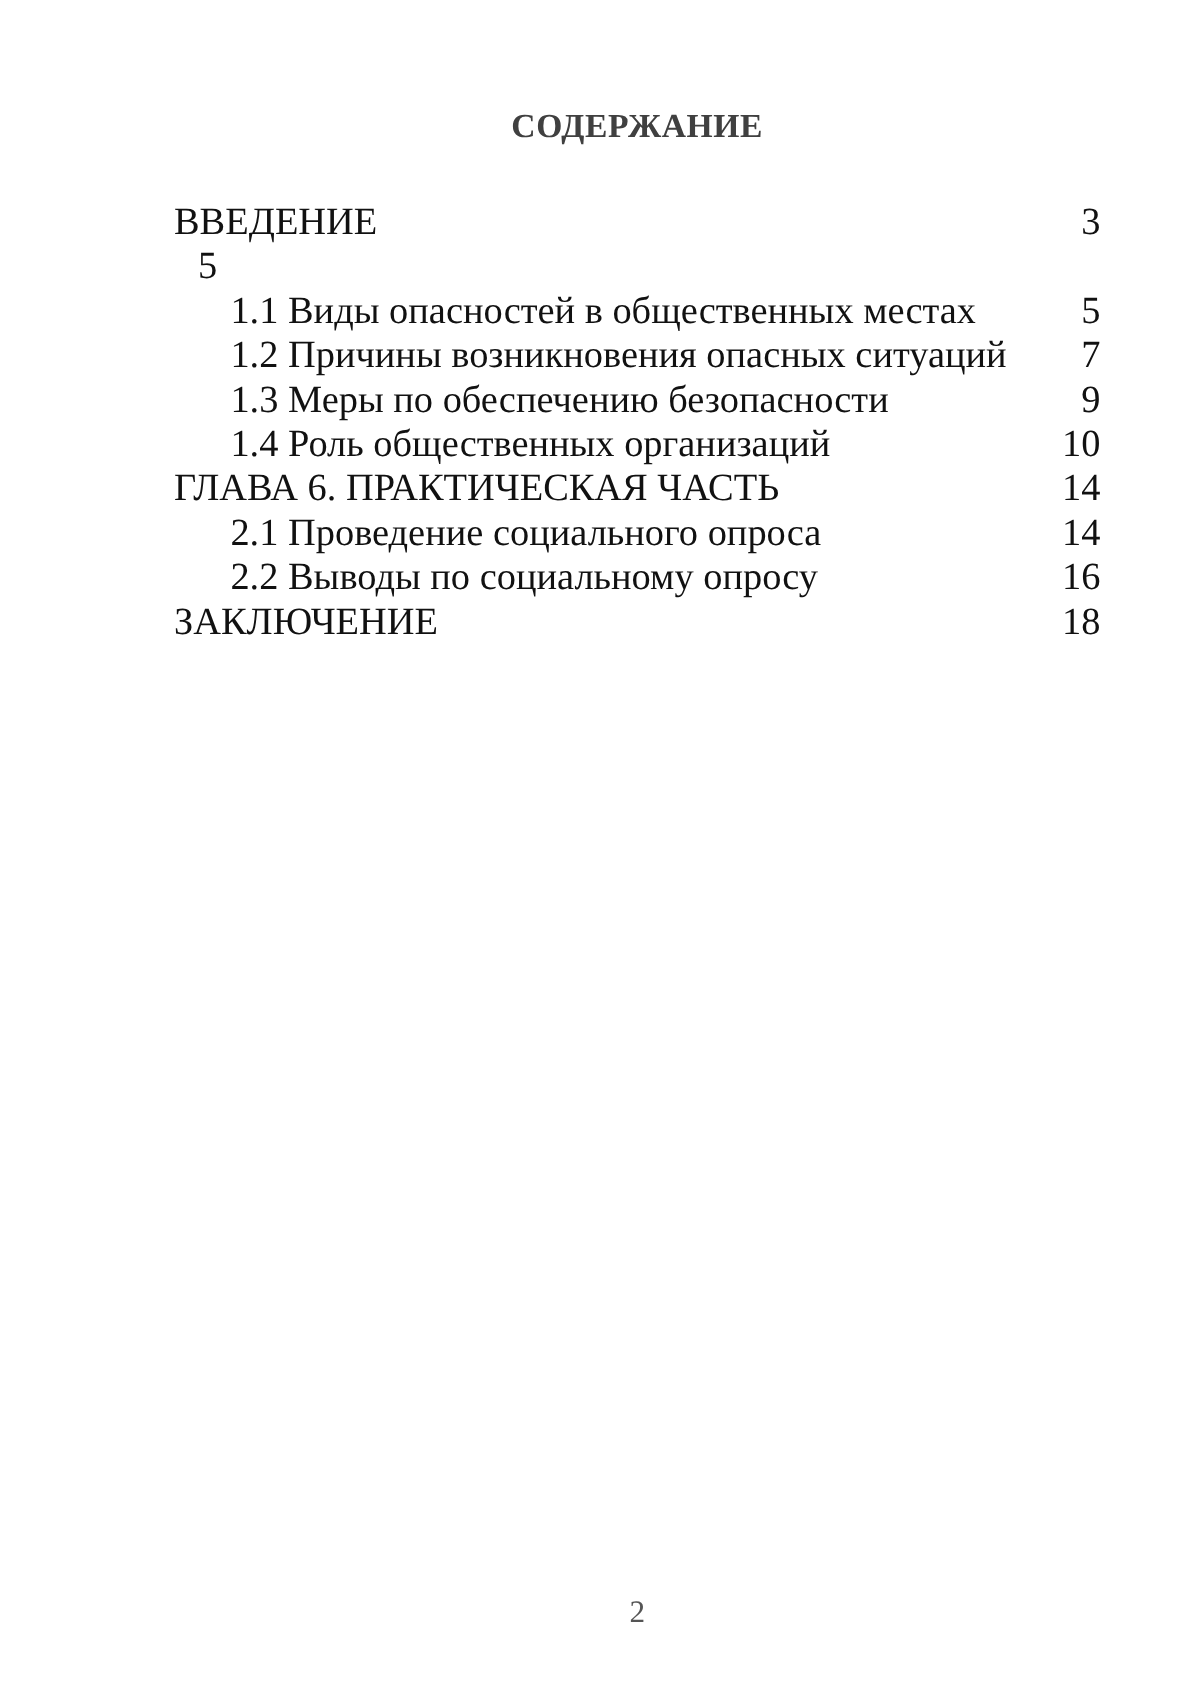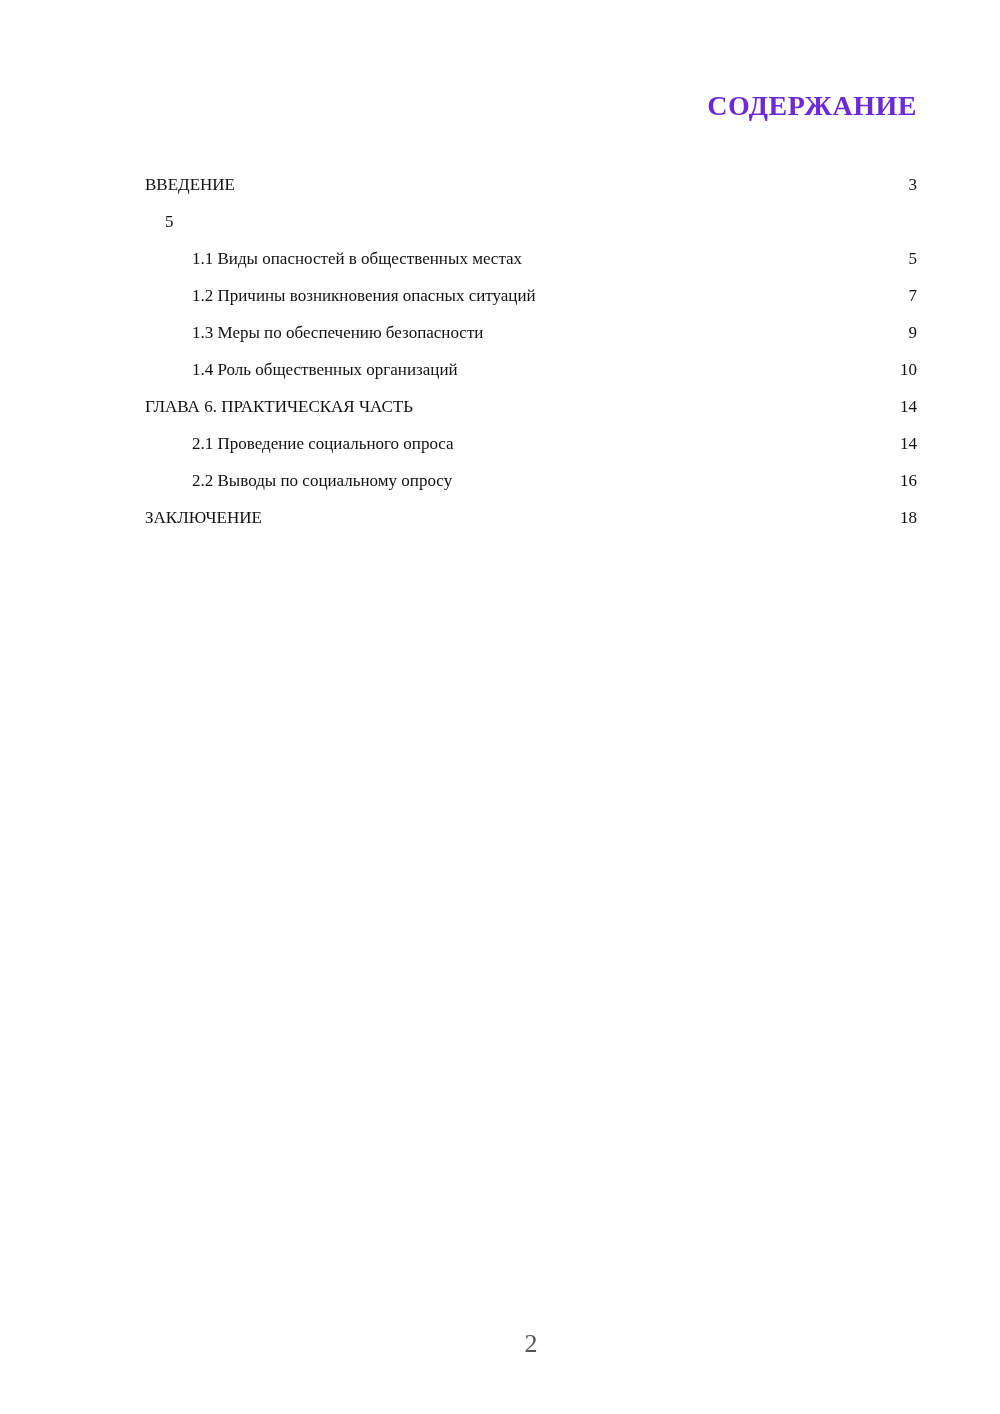--- a/index.html
+++ b/index.html
@@ -15,39 +15,39 @@
     font-family: "Liberation Serif", "DejaVu Serif", serif;
     color: #111111;
     overflow: hidden;
   }
   .doc-title {
     position: absolute;
     top: 90px;
     left: 145px;
     width: 772px;
     margin: 0;
-    text-align: right;
+    text-align: center;
     font-size: 28px;
     font-weight: bold;
     letter-spacing: 0.5px;
-    color: #6d28d9;
+    color: #404040;
   }
   .toc {
     position: absolute;
     top: 166px;
     left: 145px;
     width: 772px;
   }
   .toc-row {
     display: flex;
     justify-content: space-between;
     align-items: baseline;
     height: 37px;
     line-height: 37px;
-    font-size: 17px;
+    font-size: 32px;
     white-space: nowrap;
   }
   .toc-row.level-1 {
     padding-left: 47px;
   }
   .toc-label {
     flex: 0 1 auto;
     overflow: hidden;
   }
   .toc-page {

